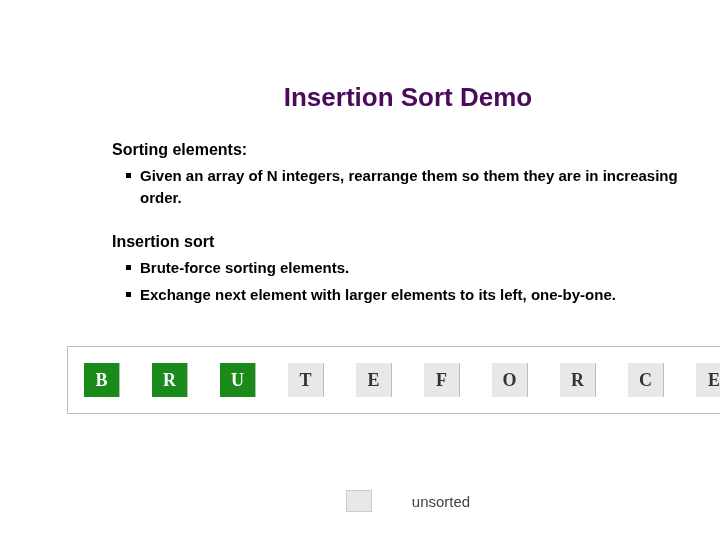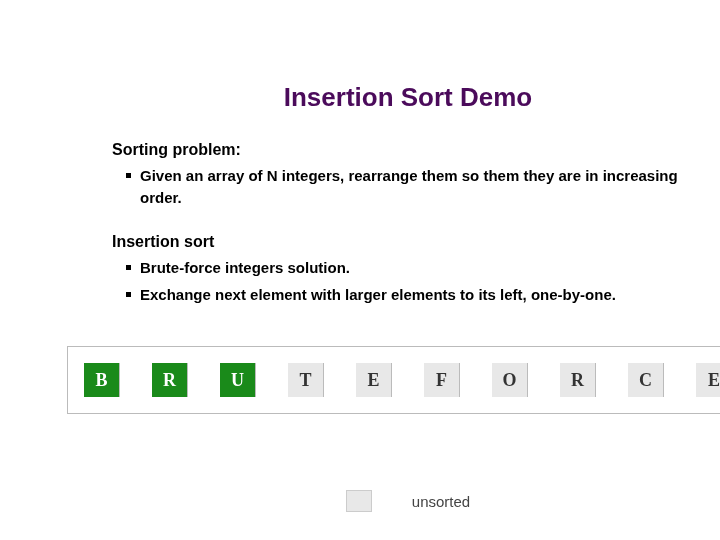--- a/index.html
+++ b/index.html
@@ -97,30 +97,30 @@
   .legend-label { font-size: 15px; color: #444; }
 </style>
 </head>
 <body>
 
 <div class="slide">
 
   <h1 class="title">Insertion Sort Demo</h1>
 
   <div>
-    <div class="section-heading">Sorting problem:</div>
+    <div class="section-heading">Sorting elements:</div>
     <ul class="bullets">
       <li>Given an array of N integers, rearrange them so them they are in increasing order.</li>
     </ul>
   </div>
 
   <div>
     <div class="section-heading">Insertion sort</div>
     <ul class="bullets">
-      <li>Brute-force integers solution.</li>
+      <li>Brute-force sorting elements.</li>
       <li>Exchange next element with larger elements to its left, one-by-one.</li>
     </ul>
   </div>
 
   <div class="array-wrap">
     <div class="array">
       <div class="cell sorted">B</div>
       <div class="cell sorted">R</div>
       <div class="cell sorted">U</div>
       <div class="cell unsorted">T</div>

